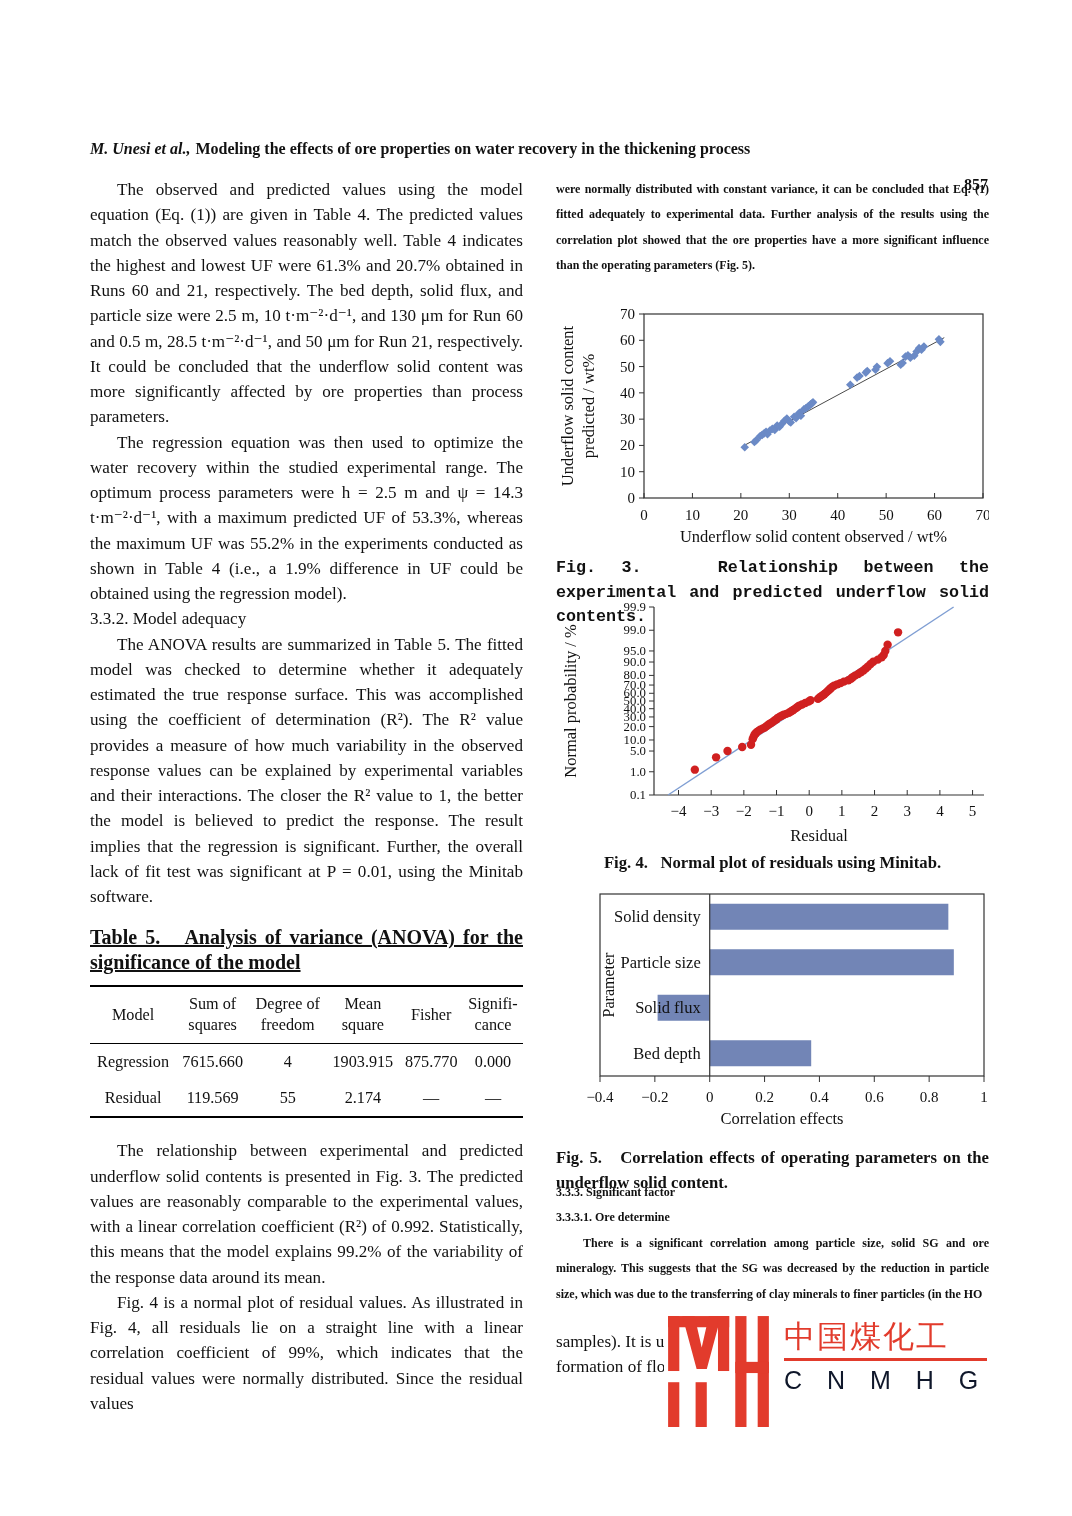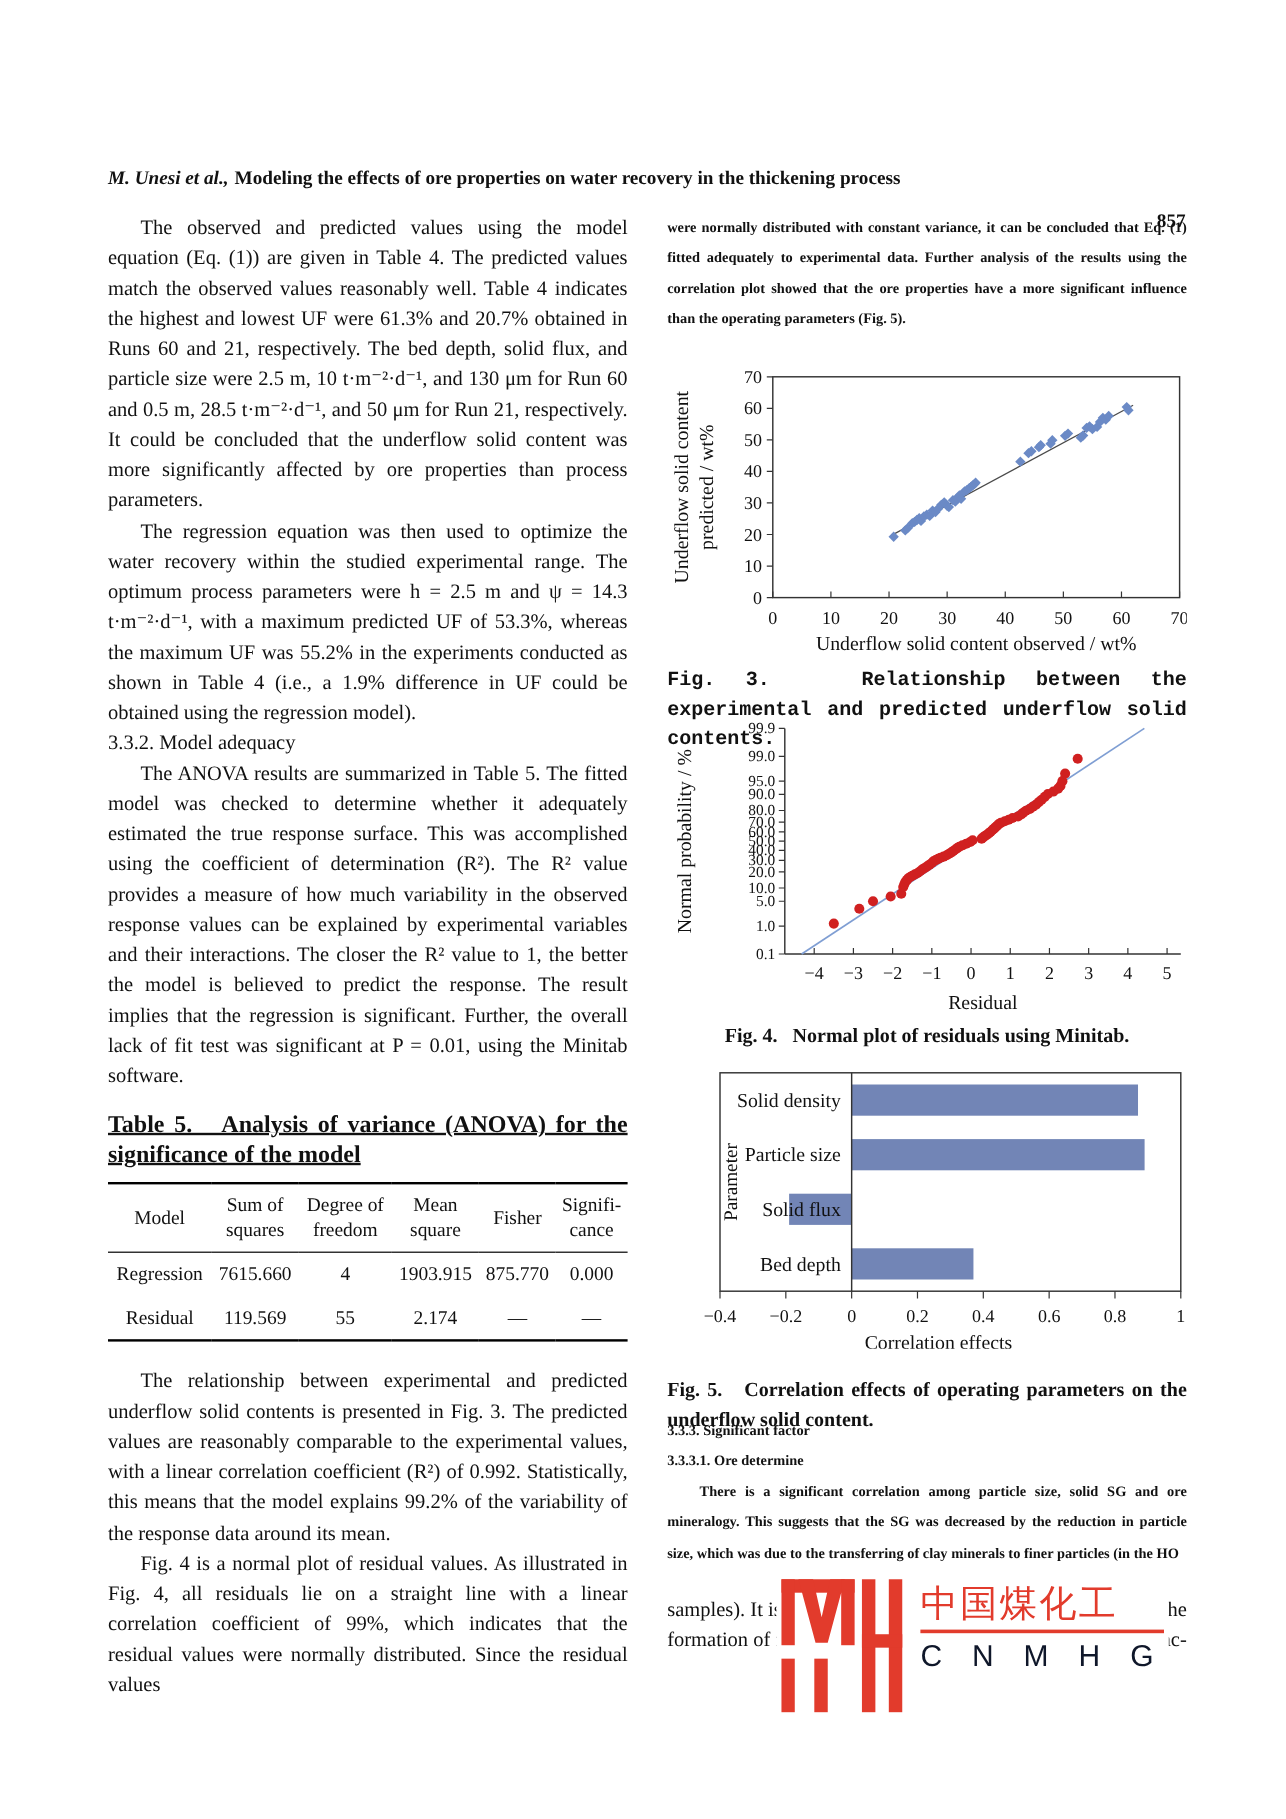--- a/index.html
+++ b/index.html
@@ -21,21 +21,21 @@
   table.anova{width:100%;border-collapse:collapse;margin-top:11px;font-size:16.2px;
         border-top:2px solid #000;border-bottom:2px solid #000;}
   table.anova thead tr{border-bottom:1px solid #000;}
   table.anova th{font-weight:normal;padding:7px 1px;line-height:21px;text-align:center;vertical-align:middle;}
   table.anova td{text-align:center;padding:8px 1px;line-height:20px;}
   .figcap{font-weight:bold;font-size:16.7px;line-height:24.6px;text-align:justify;}
   .figcap.center{text-align:center;}
   .para-block{font-size:12px;line-height:25.25px;text-align:justify;font-weight:bold;}
   .splitline{display:flex;justify-content:space-between;height:25.25px;font-size:17.1px;}
   svg text{font-family:"Liberation Serif","DejaVu Serif",serif;fill:#111;}
-  .logo{position:absolute;left:647px;top:1311px;display:flex;align-items:flex-start;background:#fff;padding:2px 4px;justify-content:flex-end;}
+  .logo{position:absolute;left:664px;top:1311px;display:flex;align-items:flex-start;background:#fff;padding:2px 4px;justify-content:flex-end;}
   .logo .stack{margin-left:14px;margin-top:6px;}
   .logo .cn{font-size:31px;letter-spacing:2px;line-height:36px;white-space:nowrap;}
   .logo .rule{height:3px;margin:3px 0 5px 0;}
   .logo .latin{font-family:"Liberation Sans","DejaVu Sans",sans-serif;font-size:25px;
         letter-spacing:9px;line-height:28px;}
 </style>
 </head>
 <body>
 
 <div class="page">

